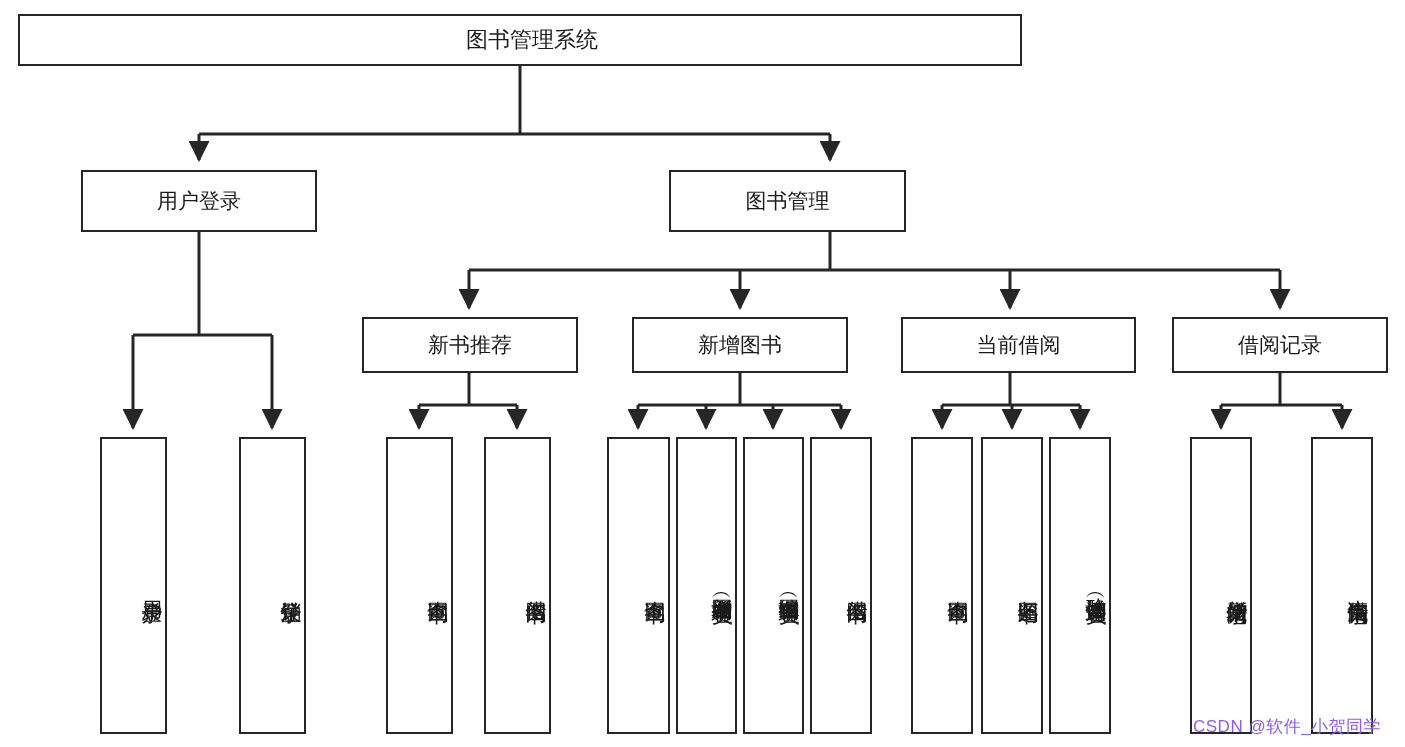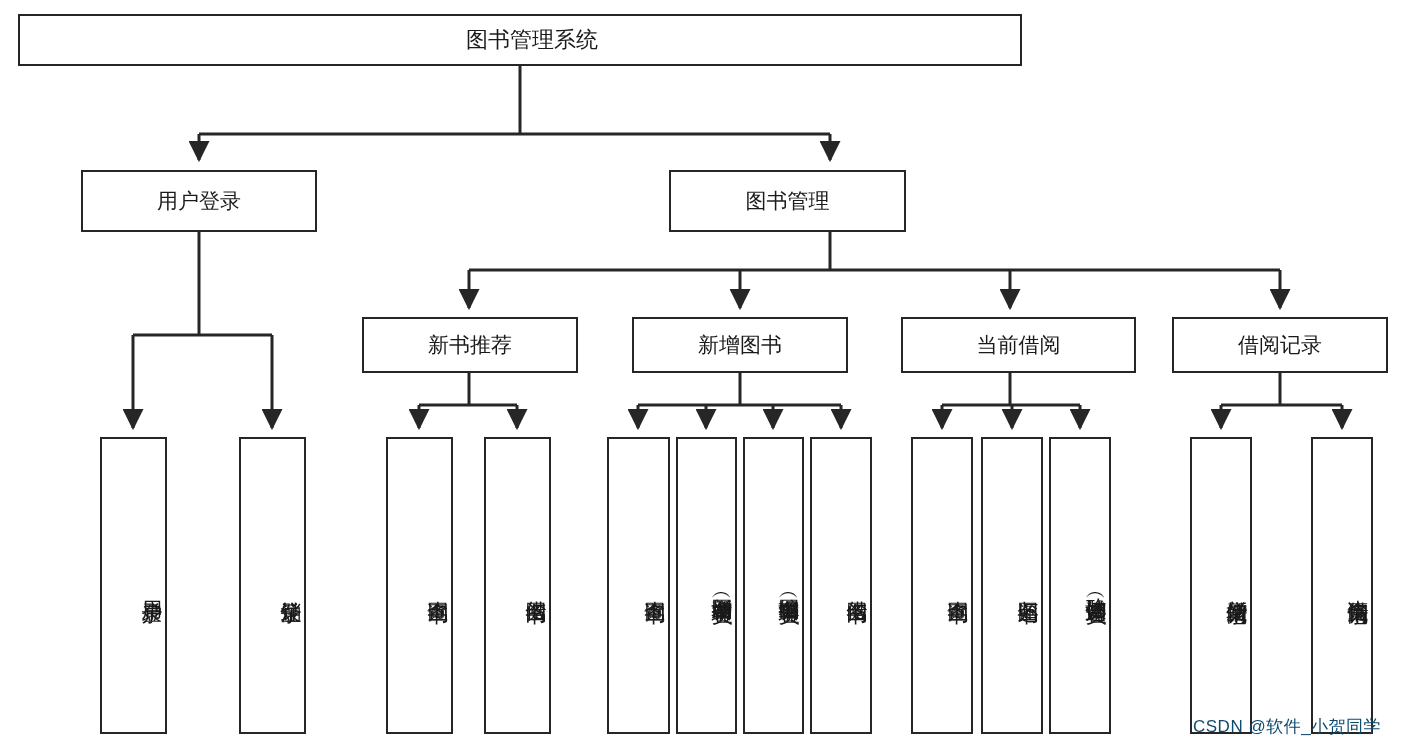--- a/index.html
+++ b/index.html
@@ -55,21 +55,21 @@
     justify-content: center;
   }
   .node.vert .vtext {
     writing-mode: vertical-rl;
     text-orientation: upright;
     display: block;
   }
   .watermark {
     position: absolute;
     font-size: 17px;
-    color: #0c4a6e;
+    color: #8b5cf6;
     white-space: nowrap;
     letter-spacing: 0.5px;
   }
 </style>
 </head>
 <body>
 
 <div id="canvas">
 
   <svg id="edges" viewBox="0 0 1405 747" xmlns="http://www.w3.org/2000/svg">

